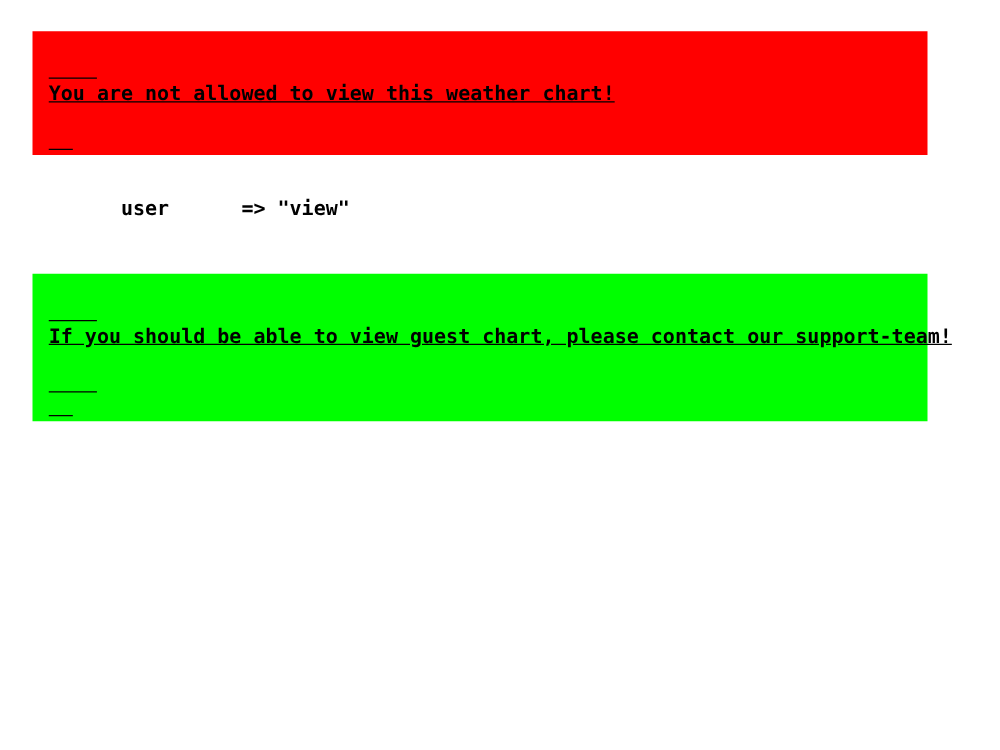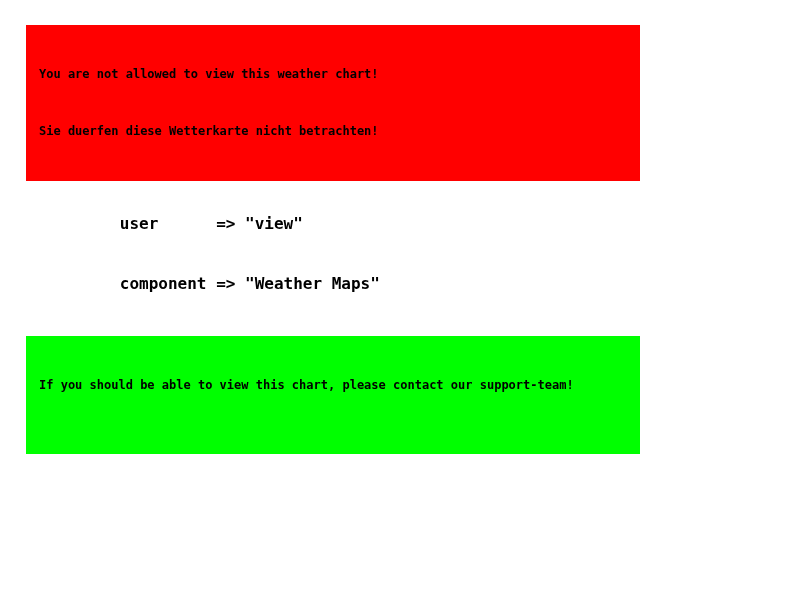--- a/index.html
+++ b/index.html
@@ -14,62 +14,58 @@
     font-family: "DejaVu Sans Mono", "Liberation Mono", monospace;
     font-weight: bold;
     color: #000000;
   }
   .content {
     margin: 25px 24px 0 26px;
     width: 750px;
   }
   .banner {
     box-sizing: border-box;
-    width: 614px;
+    width: 716px;
     padding: 2px 13px;
-    font-size: 12px;
+    font-size: 16px;
     line-height: 19px;
     white-space: pre;
     color: #000000;
+    text-decoration: underline;
   }
   .banner-error { background: #ff0000; }
   .banner-info  { background: #00ff00; margin-top: 22px; }
   .params {
     margin: 13px 0 0 13px;
     font-size: 16px;
     line-height: 20px;
   }
   .param-row { white-space: pre; }
   .param-key {
     display: inline-block;
     width: 10ch;
-    margin-left: 23px;
   }
   .param-arrow { margin-right: 1ch; }
   .param-value::before { content: '"'; }
   .param-value::after  { content: '"'; }
 </style>
 </head>
 <body>
 
 <div class="content">
 
   <div class="banner banner-error">
     <div>You are not allowed to view this weather chart!</div>
-    <div>Sie duerfen diese Wetterkarte nicht betrachten!</div>
   </div>
 
   <div class="params">
 
   <div class="param-row">
       <span class="param-key">user</span><span class="param-arrow">=&gt;</span><span class="param-value">view</span>
     </div>
-      <div class="param-row">
-      <span class="param-key">component</span><span class="param-arrow">=&gt;</span><span class="param-value">Weather Maps</span>
-    </div>
     </div>
 
   <div class="banner banner-info">
-    <div>If you should be able to view this chart, please contact our support-team!</div>
+    <div>If you should be able to view guest chart, please contact our support-team!</div>
     
   </div>
 
 </div>
 
 </body></html>

